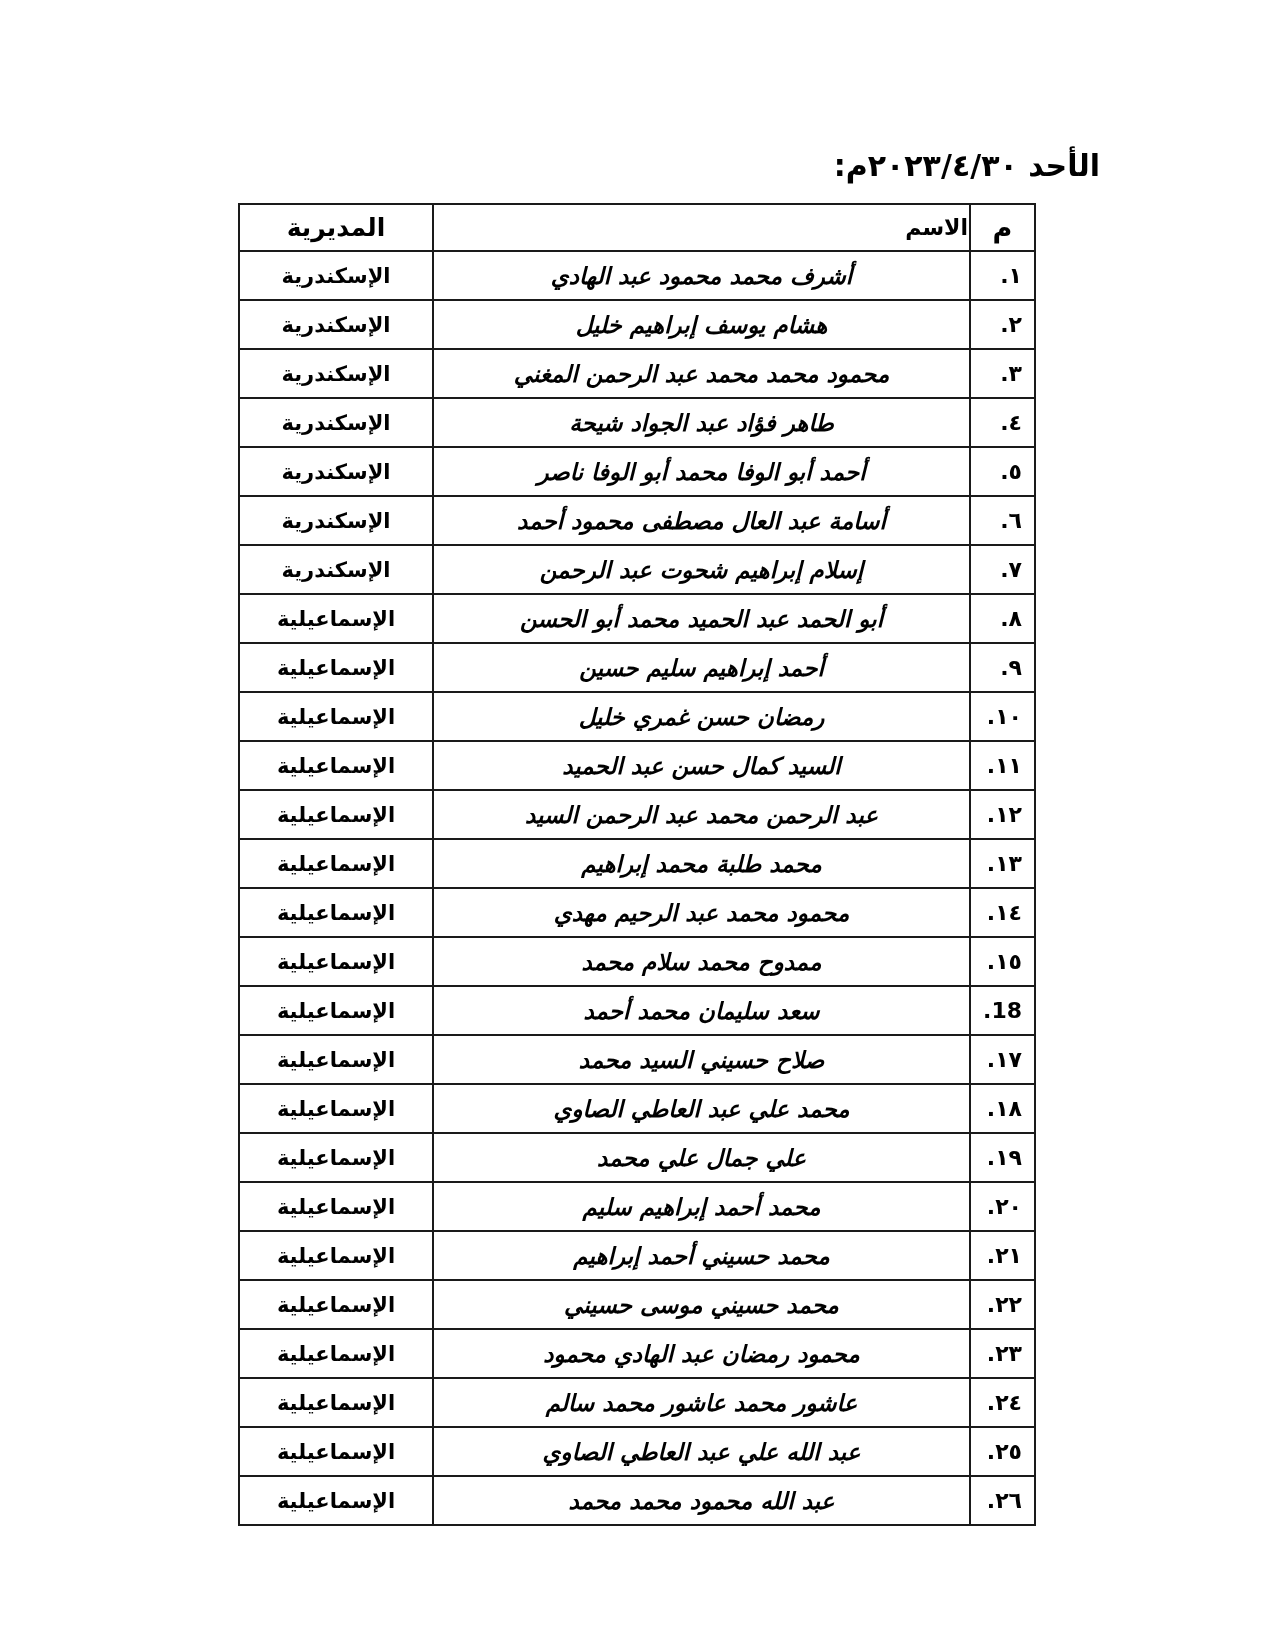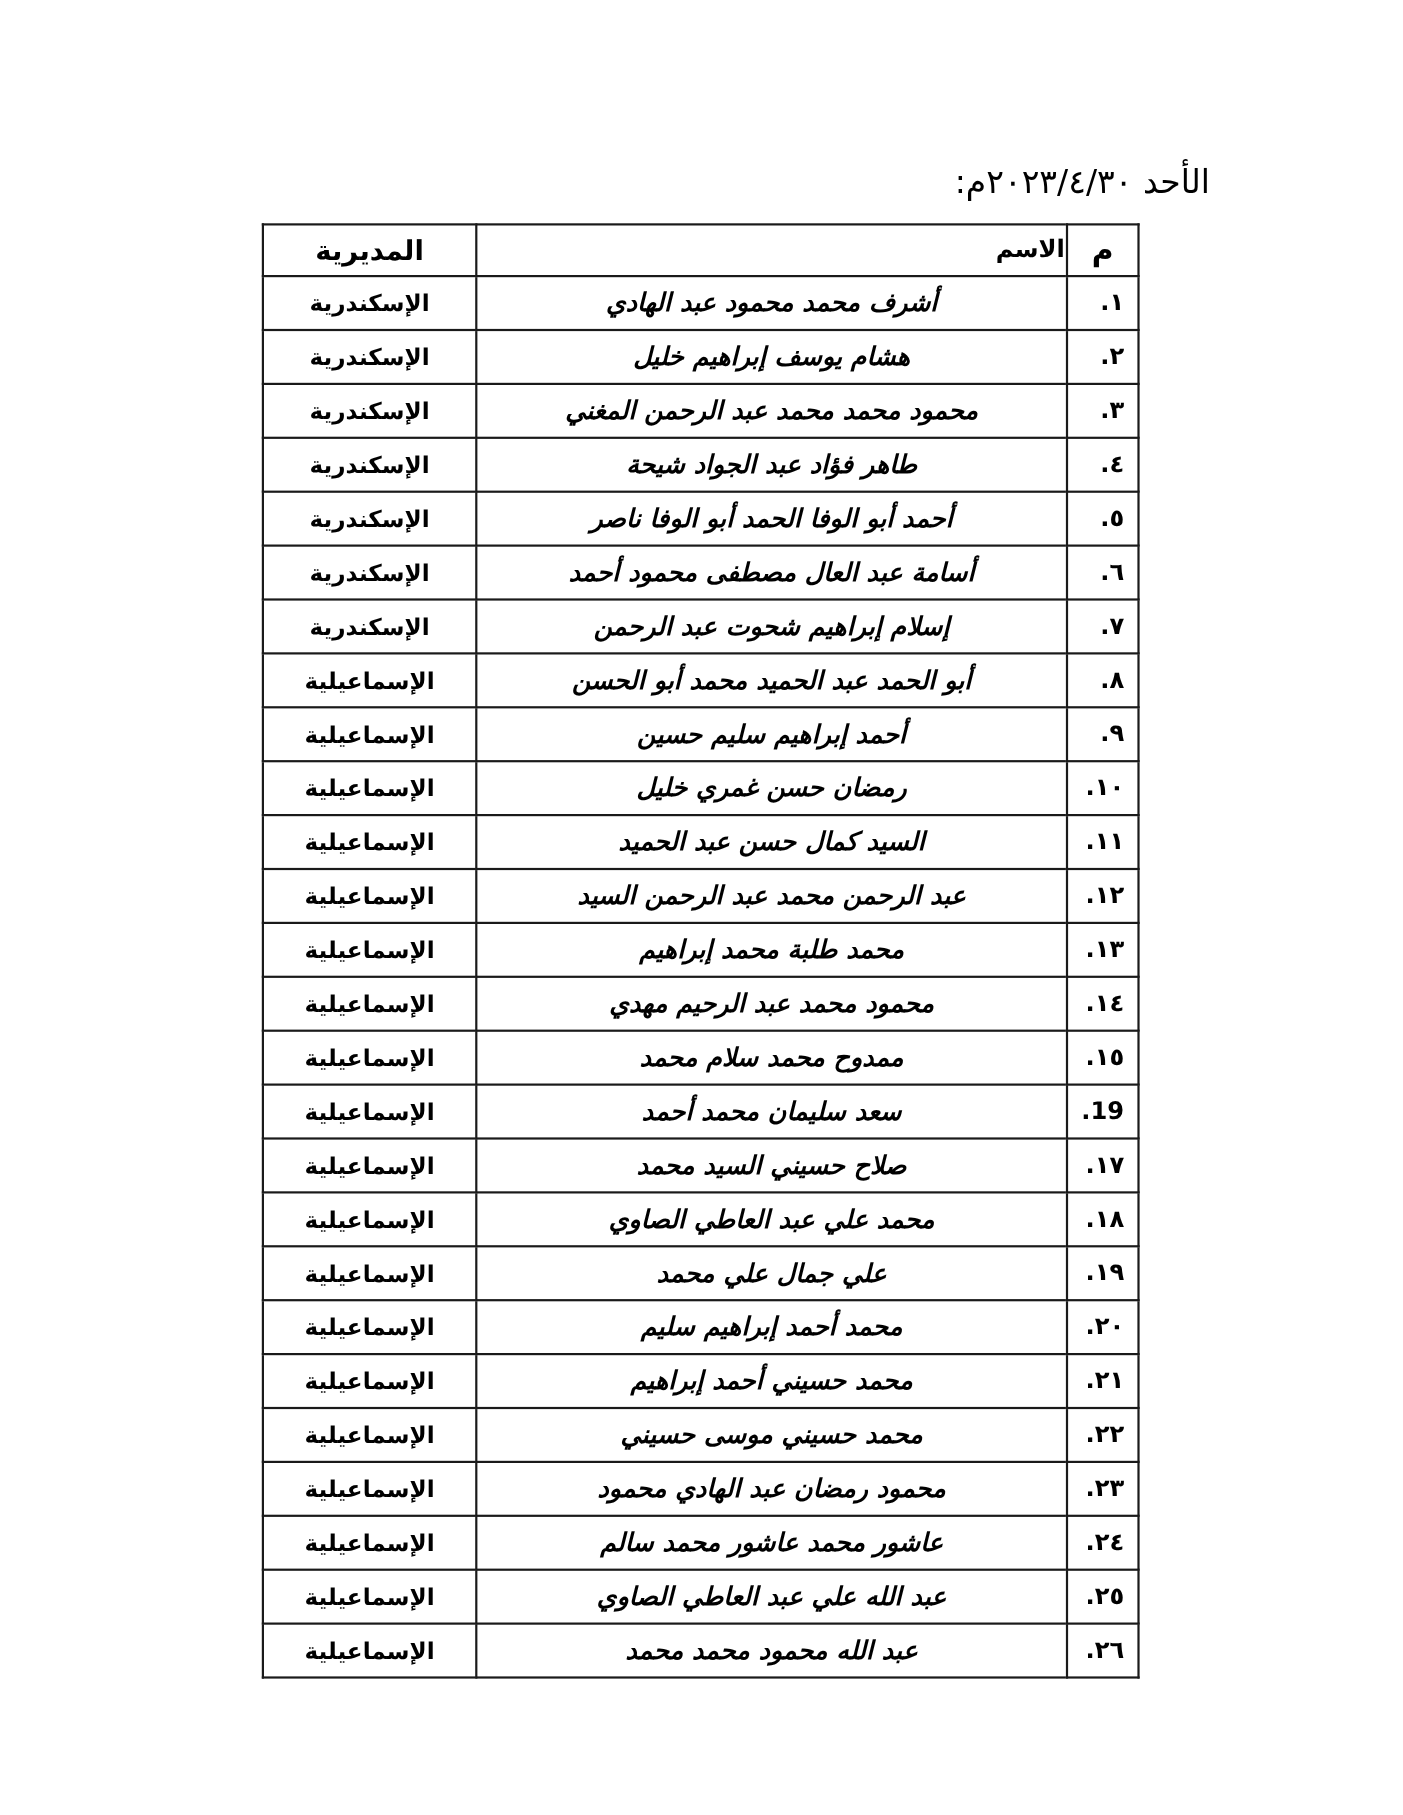--- a/index.html
+++ b/index.html
@@ -13,21 +13,21 @@
     position: relative;
     font-family: "DejaVu Sans", sans-serif;
     color: #000;
     direction: rtl;
   }
   .date-line {
     position: absolute;
     top: 148px;
     right: 175px;
     font-size: 30px;
-    font-weight: normal;
+    font-weight: bold;
     letter-spacing: 0.5px;
     white-space: nowrap;
     direction: rtl;
   }
   table.roster {
     position: absolute;
     top: 203px;
     right: 239px;
     width: 796px;
     border-collapse: collapse;
@@ -90,21 +90,21 @@
         <td class="c-name">محمود محمد محمد عبد الرحمن المغني</td>
         <td class="c-dir">الإسكندرية</td>
       </tr>
       <tr>
         <td class="c-num">٤.</td>
         <td class="c-name">طاهر فؤاد عبد الجواد شيحة</td>
         <td class="c-dir">الإسكندرية</td>
       </tr>
       <tr>
         <td class="c-num">٥.</td>
-        <td class="c-name">أحمد أبو الوفا الحمد أبو الوفا ناصر</td>
+        <td class="c-name">أحمد أبو الوفا محمد أبو الوفا ناصر</td>
         <td class="c-dir">الإسكندرية</td>
       </tr>
       <tr>
         <td class="c-num">٦.</td>
         <td class="c-name">أسامة عبد العال مصطفى محمود أحمد</td>
         <td class="c-dir">الإسكندرية</td>
       </tr>
       <tr>
         <td class="c-num">٧.</td>
         <td class="c-name">إسلام إبراهيم شحوت عبد الرحمن</td>
@@ -144,21 +144,21 @@
         <td class="c-num">١٤.</td>
         <td class="c-name">محمود محمد عبد الرحيم مهدي</td>
         <td class="c-dir">الإسماعيلية</td>
       </tr>
       <tr>
         <td class="c-num">١٥.</td>
         <td class="c-name">ممدوح محمد سلام محمد</td>
         <td class="c-dir">الإسماعيلية</td>
       </tr>
       <tr>
-        <td class="c-num">19.</td>
+        <td class="c-num">18.</td>
         <td class="c-name">سعد سليمان محمد أحمد</td>
         <td class="c-dir">الإسماعيلية</td>
       </tr>
       <tr>
         <td class="c-num">١٧.</td>
         <td class="c-name">صلاح حسيني السيد محمد</td>
         <td class="c-dir">الإسماعيلية</td>
       </tr>
       <tr>
         <td class="c-num">١٨.</td>

